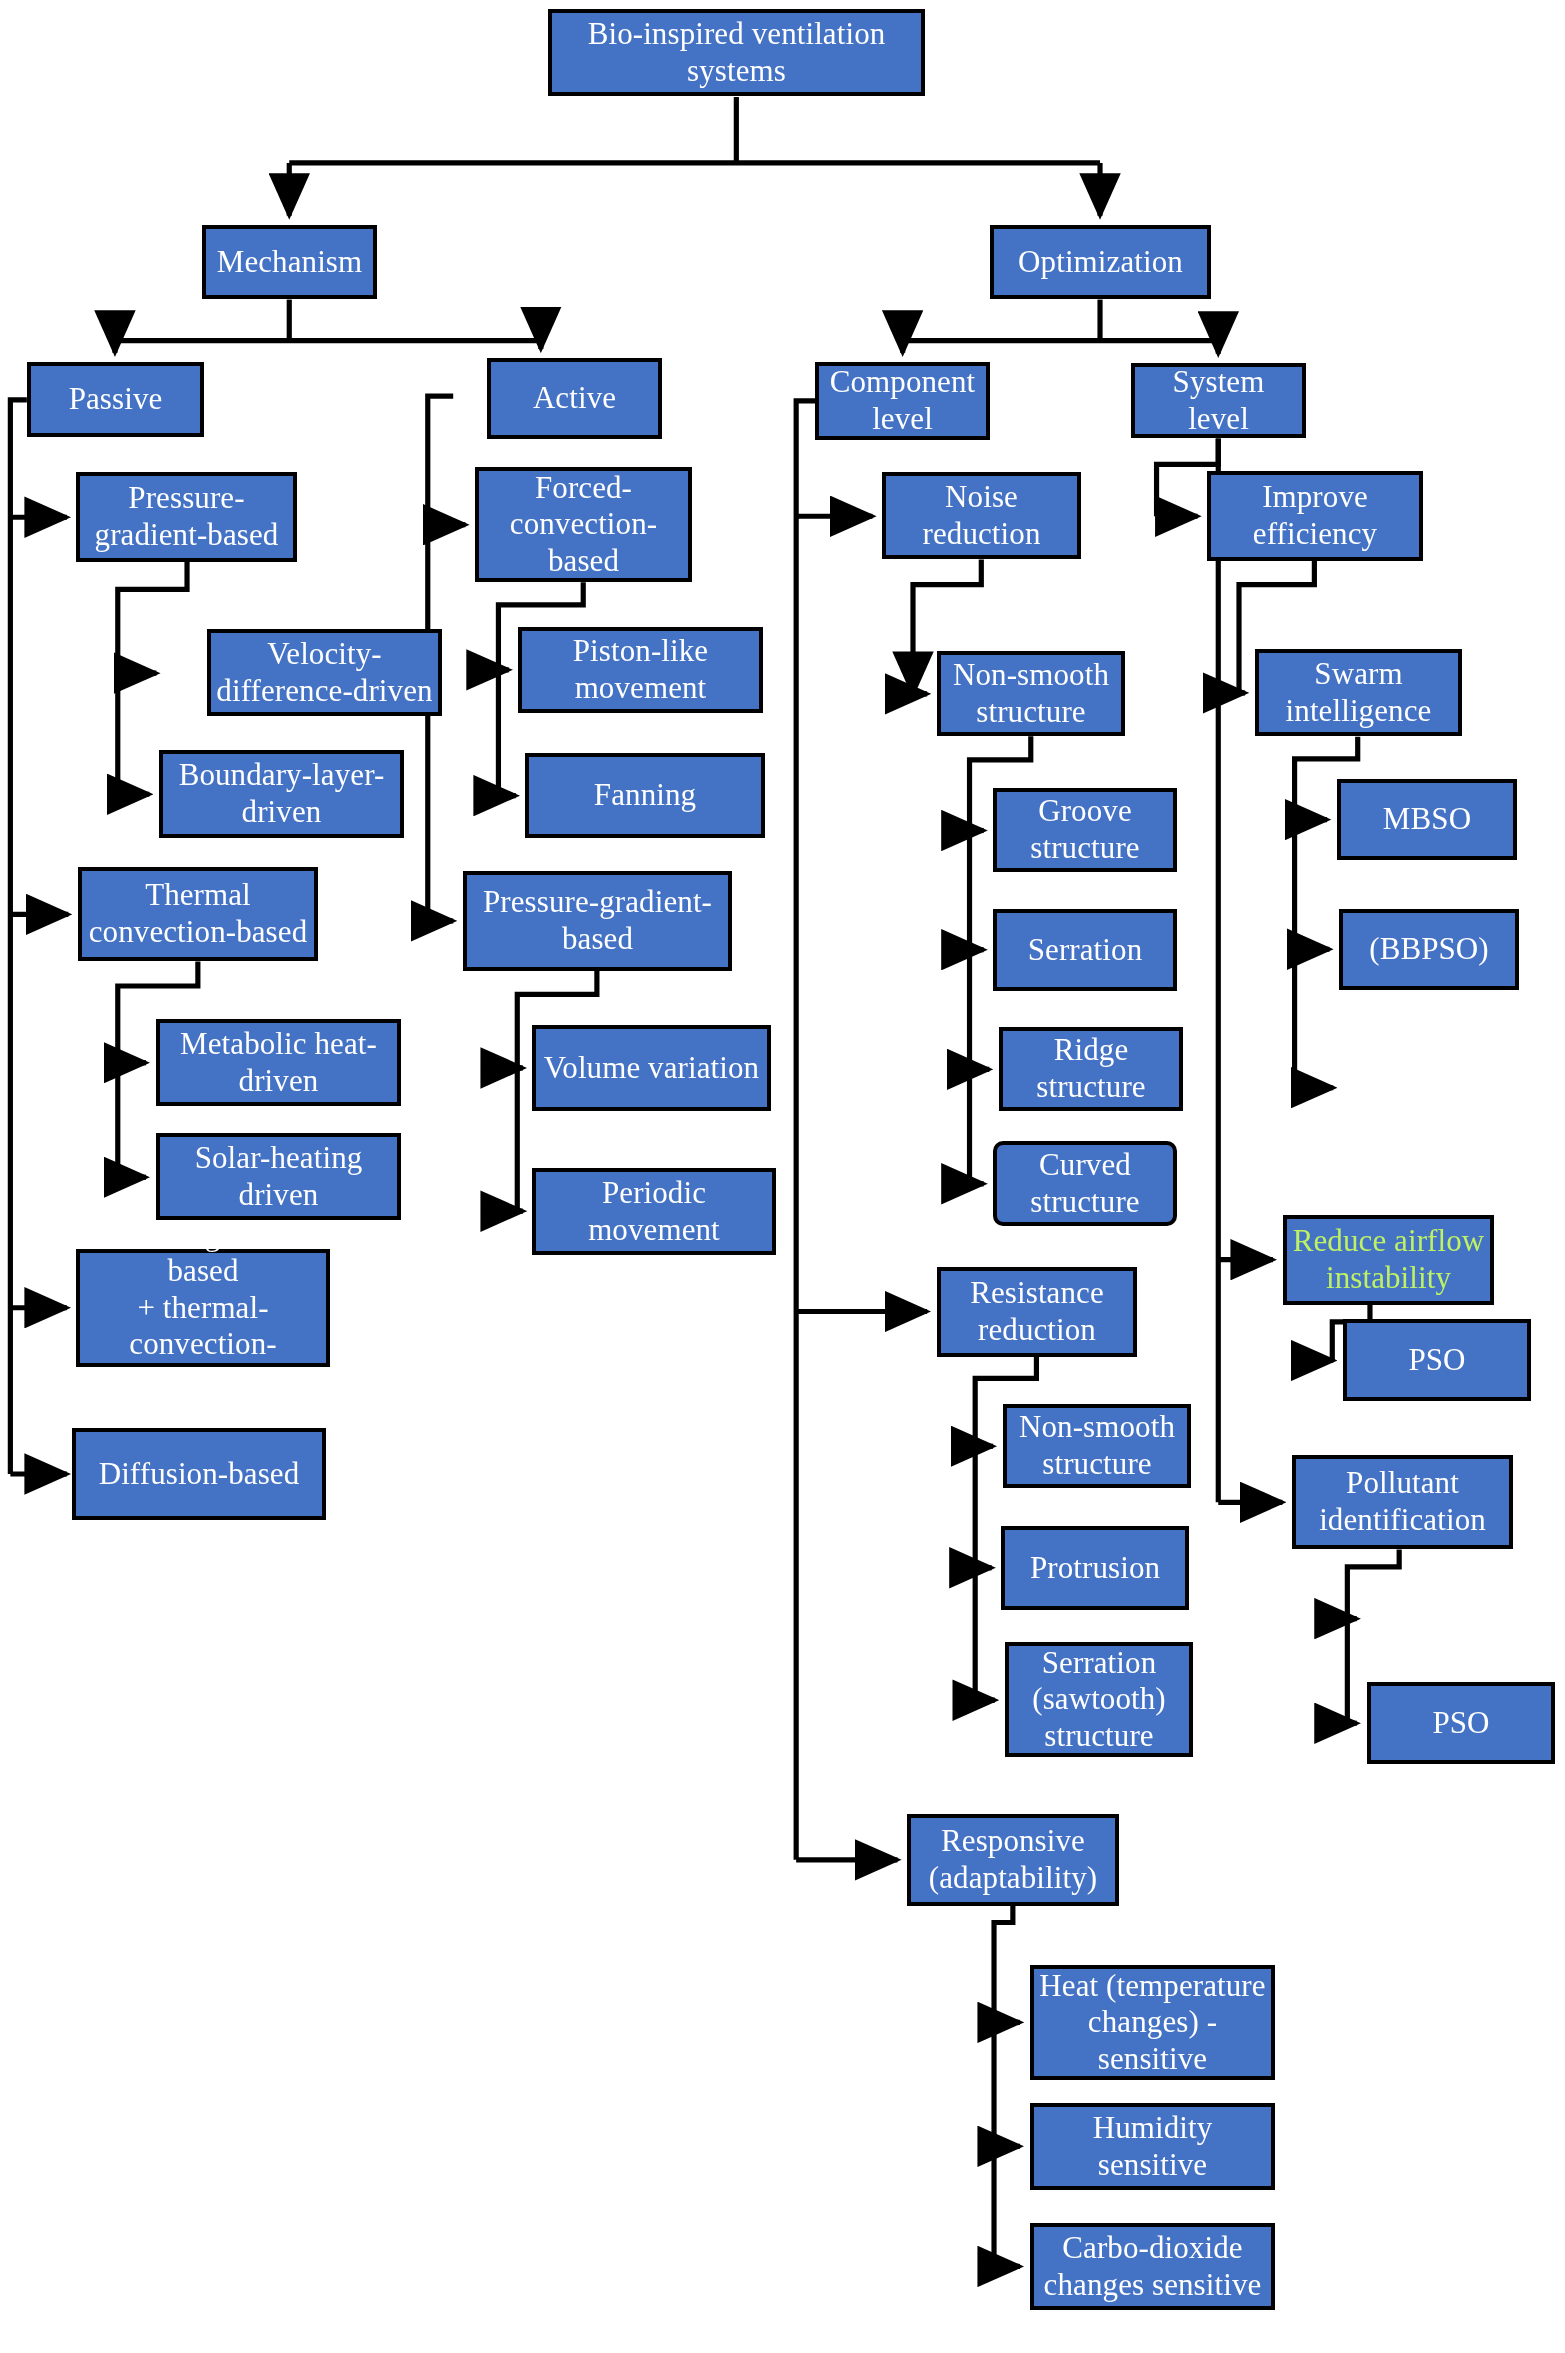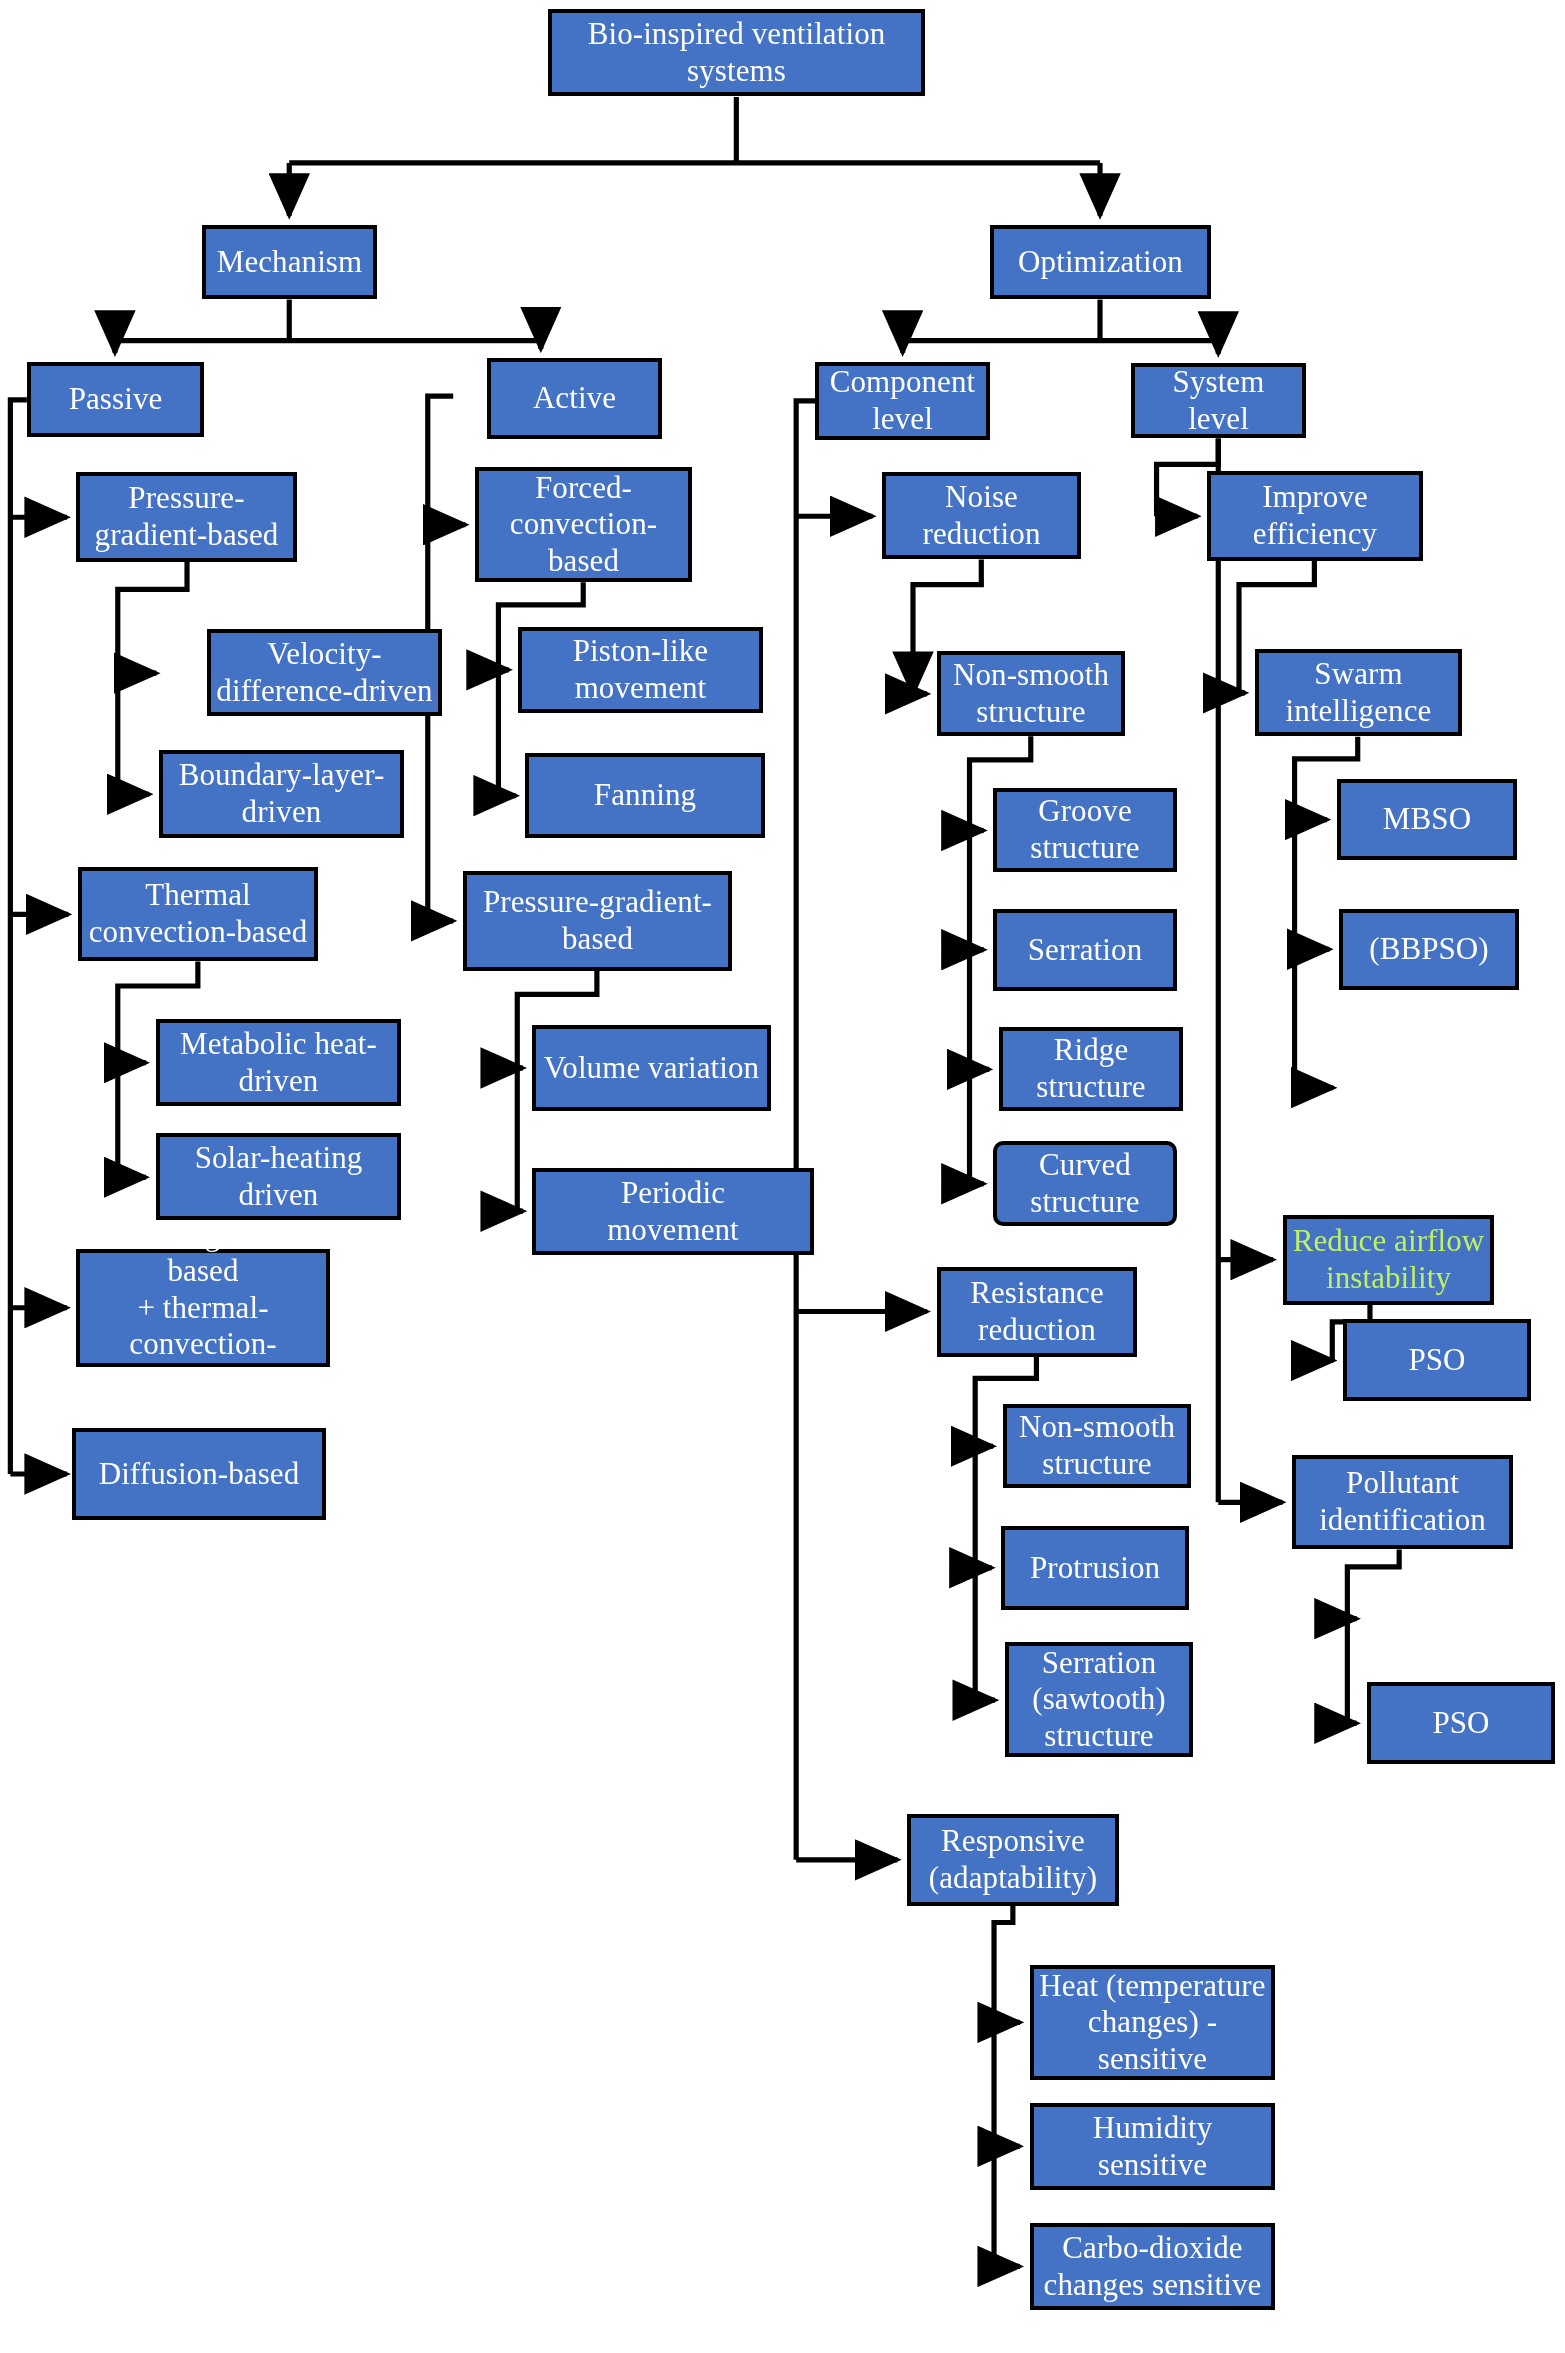--- a/index.html
+++ b/index.html
@@ -174,21 +174,21 @@
   <div class="node" style="left: 453px; top: 358px; width: 175px; height: 81px; background: rgb(68, 114, 196); color: rgb(255, 255, 255); border-color: rgb(0, 0, 0); margin-left: 34px;">Active</div>
   <div class="node" style="left: 475px; top: 467px; width: 217px; height: 115px; background: rgb(68, 114, 196); color: rgb(255, 255, 255); border-color: rgb(0, 0, 0);">Forced-
 convection-
 based</div>
   <div class="node" style="left: 518px; top: 627px; width: 245px; height: 86px; background: rgb(68, 114, 196); color: rgb(255, 255, 255); border-color: rgb(0, 0, 0);">Piston-like
 movement</div>
   <div class="node" style="left: 525px; top: 753px; width: 240px; height: 85px; background: rgb(68, 114, 196); color: rgb(255, 255, 255); border-color: rgb(0, 0, 0);">Fanning</div>
   <div class="node" style="left: 463px; top: 871px; width: 269px; height: 100px; background: rgb(68, 114, 196); color: rgb(255, 255, 255); border-color: rgb(0, 0, 0);">Pressure-gradient-
 based</div>
   <div class="node" style="left: 532px; top: 1025px; width: 239px; height: 86px; background: rgb(68, 114, 196); color: rgb(255, 255, 255); border-color: rgb(0, 0, 0);">Volume variation</div>
-  <div class="node" style="left: 532px; top: 1168px; width: 282px; height: 87px; background: rgb(68, 114, 196); color: rgb(255, 255, 255); border-color: rgb(0, 0, 0);">Periodic
+  <div class="node" style="left: 532px; top: 1168px; width: 244px; height: 87px; background: rgb(68, 114, 196); color: rgb(255, 255, 255); border-color: rgb(0, 0, 0);">Periodic
 movement</div>
   <div class="node" style="left: 815px; top: 362px; width: 175px; height: 78px; background: rgb(68, 114, 196); color: rgb(255, 255, 255); border-color: rgb(0, 0, 0);">Component
 level</div>
   <div class="node" style="left: 882px; top: 472px; width: 199px; height: 87px; background: rgb(68, 114, 196); color: rgb(255, 255, 255); border-color: rgb(0, 0, 0);">Noise
 reduction</div>
   <div class="node" style="left: 937px; top: 651px; width: 188px; height: 85px; background: rgb(68, 114, 196); color: rgb(255, 255, 255); border-color: rgb(0, 0, 0);">Non-smooth
 structure</div>
   <div class="node" style="left: 993px; top: 788px; width: 184px; height: 84px; background: rgb(68, 114, 196); color: rgb(255, 255, 255); border-color: rgb(0, 0, 0);">Groove
 structure</div>
   <div class="node" style="left: 993px; top: 909px; width: 184px; height: 82px; background: rgb(68, 114, 196); color: rgb(255, 255, 255); border-color: rgb(0, 0, 0);">Serration</div>

